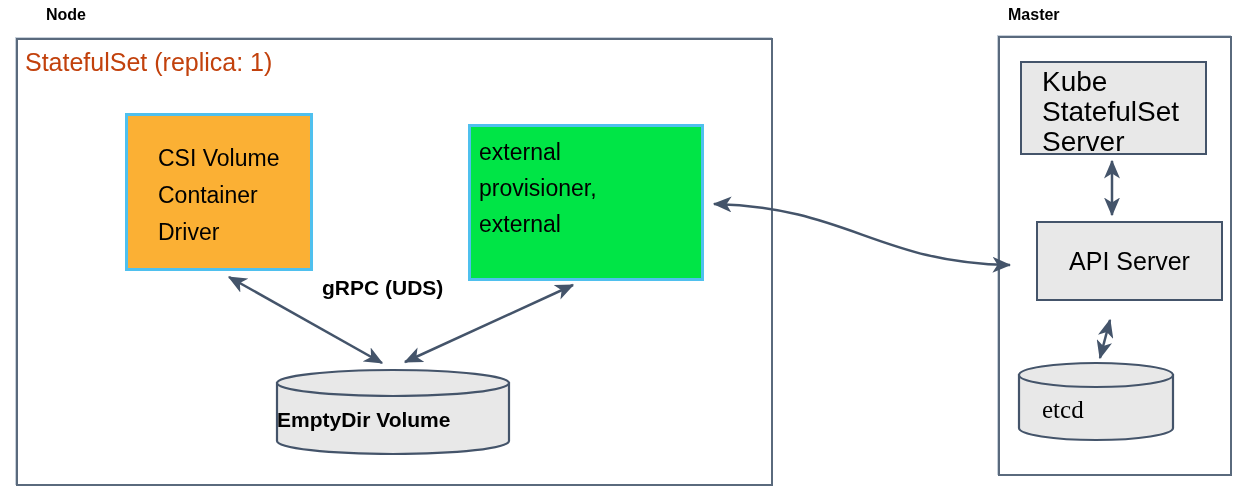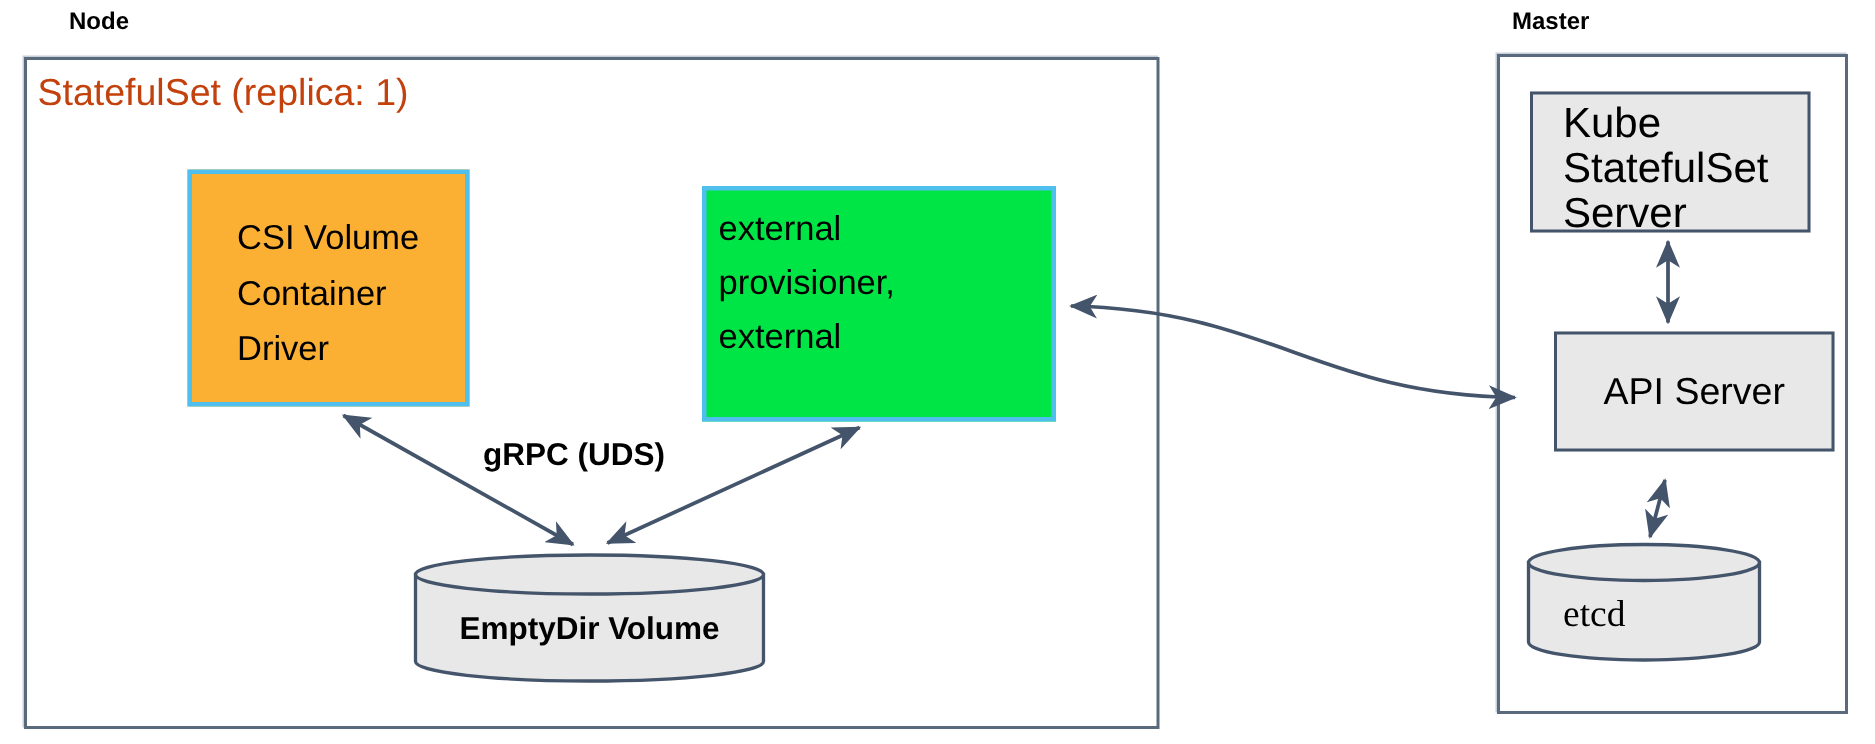--- a/index.html
+++ b/index.html
@@ -15,21 +15,21 @@
              box-shadow:-1px -1px 0 #c7d0da;}
   .title{font-size:25px;font-weight:400;color:#c2410c;}
   .colored-box{border:3px solid var(--border_blue);font-size:23px;line-height:36px;
                font-weight:400;color:#000;}
   .csi{background:var(--orange);padding:24px 0 4px 30px;line-height:37px;}
   .ext{background:var(--green);padding:7px 0 0 8px;}
   .gray-box{background:var(--gray_fill);border:2px solid var(--slate);color:#000;}
   .kcm{padding:4px 0 0 20px;font-size:28px;line-height:30px;}
   .api{display:flex;align-items:center;justify-content:center;font-size:25px;}
   .grpc{font-size:21px;font-weight:700;}
-  .cyl-label{font-size:21px;font-weight:600;text-align:center;}
+  .cyl-label{font-size:21px;font-weight:600;}
   .etcd-label{font-size:25px;font-weight:400;font-family:Liberation Serif, serif;}
   svg.overlay{position:absolute;left:0;top:0;}
   .arrow{stroke:var(--slate);stroke-width:2.5;fill:none;}
   .ah{fill:var(--slate);}
   .cyl{fill:var(--gray_fill);stroke:var(--slate);stroke-width:2.2;}
 </style>
 </head>
 <body>
 
 <div class="canvas">
@@ -45,21 +45,21 @@
     <div>Container</div>
     <div>Driver</div>
   </div>
 
   <div class="abs colored-box ext" style="left:468px;top:124px;width:236px;height:157px;">
     <div>external</div>
     <div>provisioner,</div>
     <div>external</div>
   </div>
 
-  <div class="abs grpc" style="left:322px;top:292px;">gRPC (UDS)</div>
+  <div class="abs grpc" style="left:322px;top:276px;">gRPC (UDS)</div>
 
   <div class="abs section-label" style="left:988px;top:6px;">Master</div>
 
   <div class="abs outer-box" style="left:998px;top:36px;width:234px;height:440px;"></div>
 
   <div class="abs gray-box kcm" style="left:1020px;top:61px;width:187px;height:94px;">
     <div>Kube</div>
     <div>StatefulSet</div>
     <div>Server</div>
   </div>

